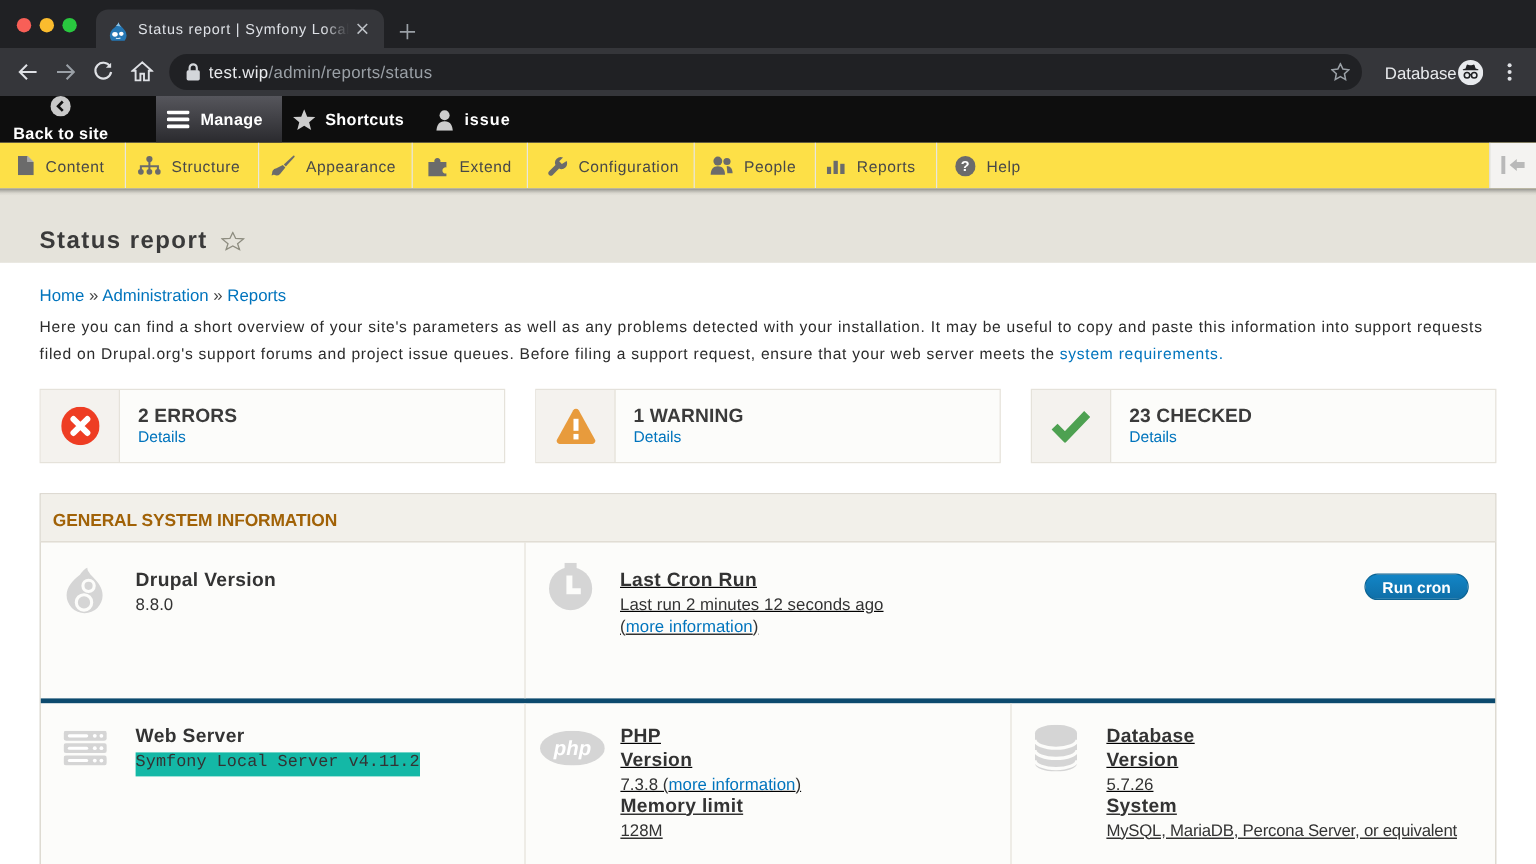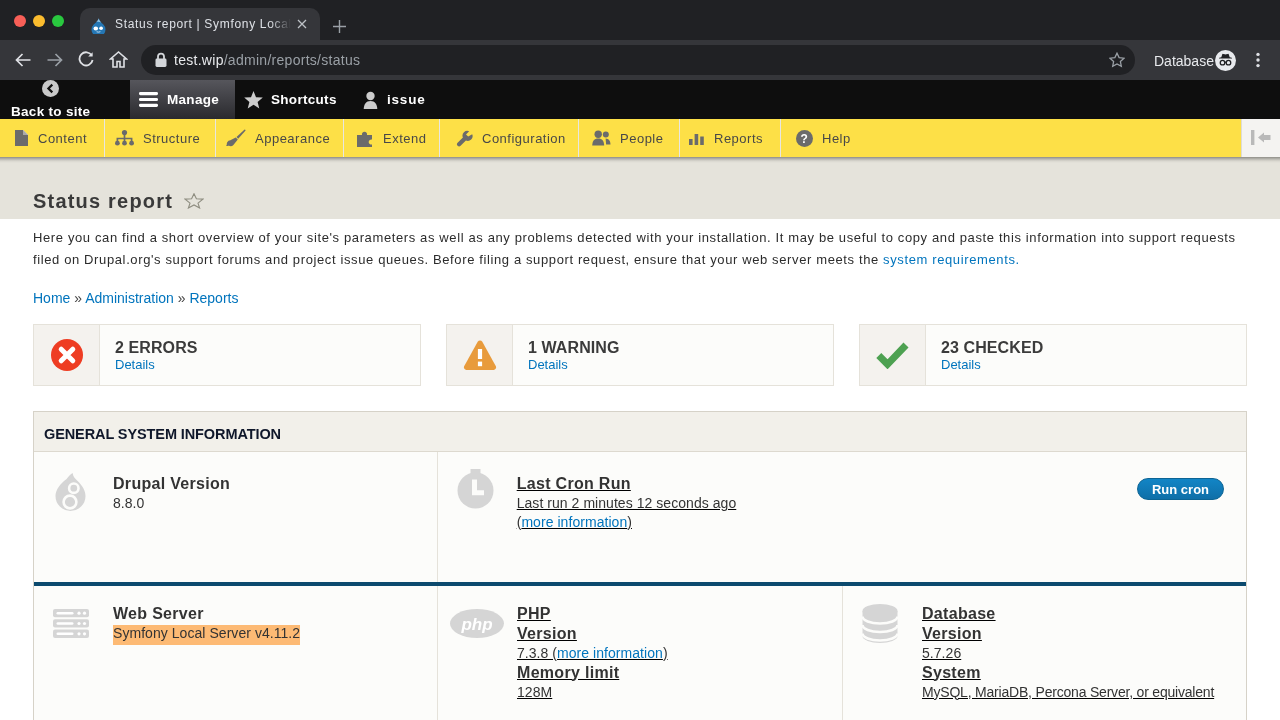--- a/index.html
+++ b/index.html
@@ -52,30 +52,30 @@
   .card { flex:1; height:62px; background:#fcfcfa; border:1px solid #e5e2da; display:flex; }
   .cardicon { width:66px; border-right:1px solid #e5e2da; background:#f4f2ee;
     display:flex; align-items:center; justify-content:center; }
   .cardbody { padding:12px 0 0 15px; }
   .cardtitle { font-size:16px; font-weight:bold; color:#3b3b3b; letter-spacing:0.1px; position:relative; top:2px; }
   .cardbody a { font-size:13px; }
 
   
   #sysinfo { margin-top:25px; border:1px solid #d6d2c8; background:#fcfcfa; }
   #sysihead { height:40px; background:#f2f0ea; border-bottom:1px solid #ddd9cf;
-    font-size:14.5px; font-weight:bold; color:#0f172a; letter-spacing:-0.1px; padding:14px 0 0 10px; }
+    font-size:14.5px; font-weight:bold; color:#a16207; letter-spacing:-0.1px; padding:14px 0 0 10px; }
   .sysrow { display:flex; }
   .sysrow1 { height:134px; border-bottom:4px solid #0c4a6e; }
   .sysrow2 { height:136px; }
   .syscell { position:relative; padding:22px 0 0 79px; } .sysrow2 .syscell { padding-top:18px; }
   .syscell + .syscell { border-left:1px solid #e5e2da;text-decoration:underline; }
   .cicon { position:absolute; left:19px; top:21px; } .sysrow2 .cicon { top:23px; }
   .ctitle { font-size:16px; font-weight:bold; color:#333; letter-spacing:0.3px; line-height:20px; }
   .cline { font-size:14px; color:#333; letter-spacing:0.05px; line-height:18.5px; }
-  .sel { background:#fdba74; padding:0 0 4px; }
+  .sel { background:#14b8a6; padding:0 0 4px;font-family:Liberation Mono, monospace; }
   #runcron { position:absolute; right:22px; top:26px; width:87px; height:22px; line-height:20px; border-radius:11px;
     background:linear-gradient(#1285c6, #0f6fa8); border:1px solid #0c6494; color:#fff; font-size:13px; font-weight:bold;
     text-align:center; line-height:22px; }
 </style>
 </head>
 <body>
 
 <div id="tabbar">
   <div class="light" style="left:14px; background:#f85f57;"></div>
   <div class="light" style="left:33px; background:#fbbc2e;"></div>
@@ -241,22 +241,22 @@
 </div>
 
 <div id="pagehead">
   <h1>Status report</h1>
   <svg style="position:absolute; left:184px; top:36px;" width="20" height="16" viewBox="0 0 20 16">
     <path d="M10 0.7 L12.4 5.7 L18.9 6.1 L14 10.1 L15.6 15 L10 11.9 L4.4 15 L6 10.1 L1.1 6.1 L7.6 5.7 Z" fill="none" stroke="#8e8d80" stroke-width="1.1"></path>
   </svg>
 </div>
 
 <div id="content">
+  <div id="breadcrumb"><a href="#">Home</a> » <a href="#">Administration</a> » <a href="#">Reports</a></div>
   <div id="intro">Here you can find a short overview of your site's parameters as well as any problems detected with your installation. It may be useful to copy and paste this information into support requests<br>filed on Drupal.org's support forums and project issue queues. Before filing a support request, ensure that your web server meets the <a href="#">system requirements.</a></div>
-  <div id="breadcrumb"><a href="#">Home</a> » <a href="#">Administration</a> » <a href="#">Reports</a></div>
 
   <div id="cards">
     <div class="card">
       <div class="cardicon">
         <svg width="32" height="32" viewBox="0 0 32 32">
           <circle cx="16" cy="16" r="16" fill="#ee3d23"></circle>
           <path d="M10.2 10.2 L21.8 21.8 M21.8 10.2 L10.2 21.8" stroke="#fff" stroke-width="5" stroke-linecap="round"></path>
         </svg>
       </div>
       <div class="cardbody">

